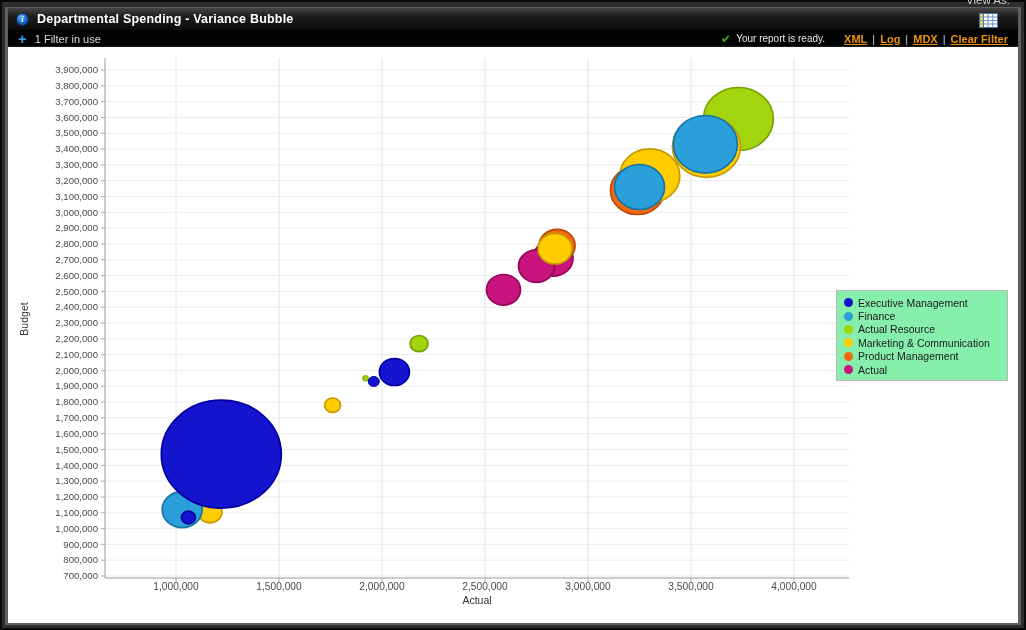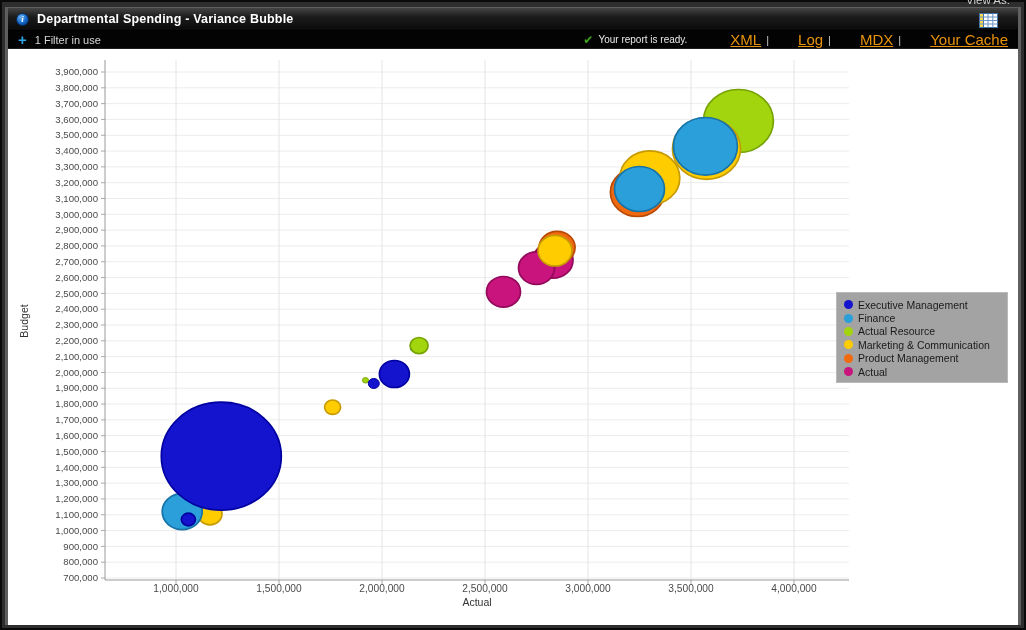--- a/index.html
+++ b/index.html
@@ -26,26 +26,26 @@
                background:linear-gradient(#707070,#2c2c2c); }
   .chev { color:#9a9a9a; margin-left:-2px; }
   
   .filterbar { height:21px; background:#030303; display:flex; align-items:center;
                padding:0 10px; border-bottom:1px solid #1c1c1c; }
   .plus { color:#2fa8e8; font-size:15px; font-weight:bold; margin-right:8px; line-height:1; }
   .filter-text { color:#d8d8d8; font-size:11px; }
   .filterbar-right { margin-left:auto; display:flex; align-items:center; gap:5px; }
   .check { color:#3fa51e; font-size:12px; }
   .status-text { color:#e8e8e8; font-size:10px; margin-right:14px; }
-  .link { color:#e8930c; font-size:15px; font-weight:normal; text-decoration:underline; cursor:pointer;margin-left:24px; }
+  .link { color:#e8930c; font-size:11px; font-weight:bold; text-decoration:underline; cursor:pointer; }
   .pipe { color:#c9c9c9; font-size:11px; }
   
   .chart-area { flex:1; background:#ffffff; position:relative; }
   .legend { position:absolute; left:828px; top:243px; width:172px;
-            background:#a3a3a3; border:1px solid #b9b9b9; padding:5px 6px 4px 7px; }
+            background:#86efac; border:1px solid #b9b9b9; padding:5px 6px 4px 7px; }
   .legend-item { display:flex; align-items:center; height:13.4px; cursor:pointer; }
   .legend-dot { width:9px; height:9px; border-radius:50%; margin-right:5px; flex:0 0 9px; }
   .legend-label { font-size:10.5px; color:#1a1a1a; white-space:nowrap; }
   svg text { font-family:"Liberation Sans","DejaVu Sans",sans-serif; }
 </style>
 </head>
 <body>
 
 <div class="outer">
 <div class="frame1">
@@ -96,21 +96,21 @@
     <span class="filter-text">1 Filter in use</span>
     <div class="filterbar-right">
       <span class="check">✔</span>
       <span class="status-text">Your report is ready.</span>
       <span class="link">XML</span>
       <span class="pipe">|</span>
       <span class="link">Log</span>
       <span class="pipe">|</span>
       <span class="link">MDX</span>
       <span class="pipe">|</span>
-      <span class="link">Your Cache</span>
+      <span class="link">Clear Filter</span>
     </div>
   </div>
 
   <div class="chart-area">
     <svg id="plot" width="1004" height="572">
               <g>
                 <line x1="97" y1="529" x2="841" y2="529" stroke="#ececec" stroke-width="1"></line>
                 <line x1="97" y1="513.1875" x2="841" y2="513.1875" stroke="#ececec" stroke-width="1"></line>
                 <line x1="97" y1="497.375" x2="841" y2="497.375" stroke="#ececec" stroke-width="1"></line>
                 <line x1="97" y1="481.5625" x2="841" y2="481.5625" stroke="#ececec" stroke-width="1"></line>

